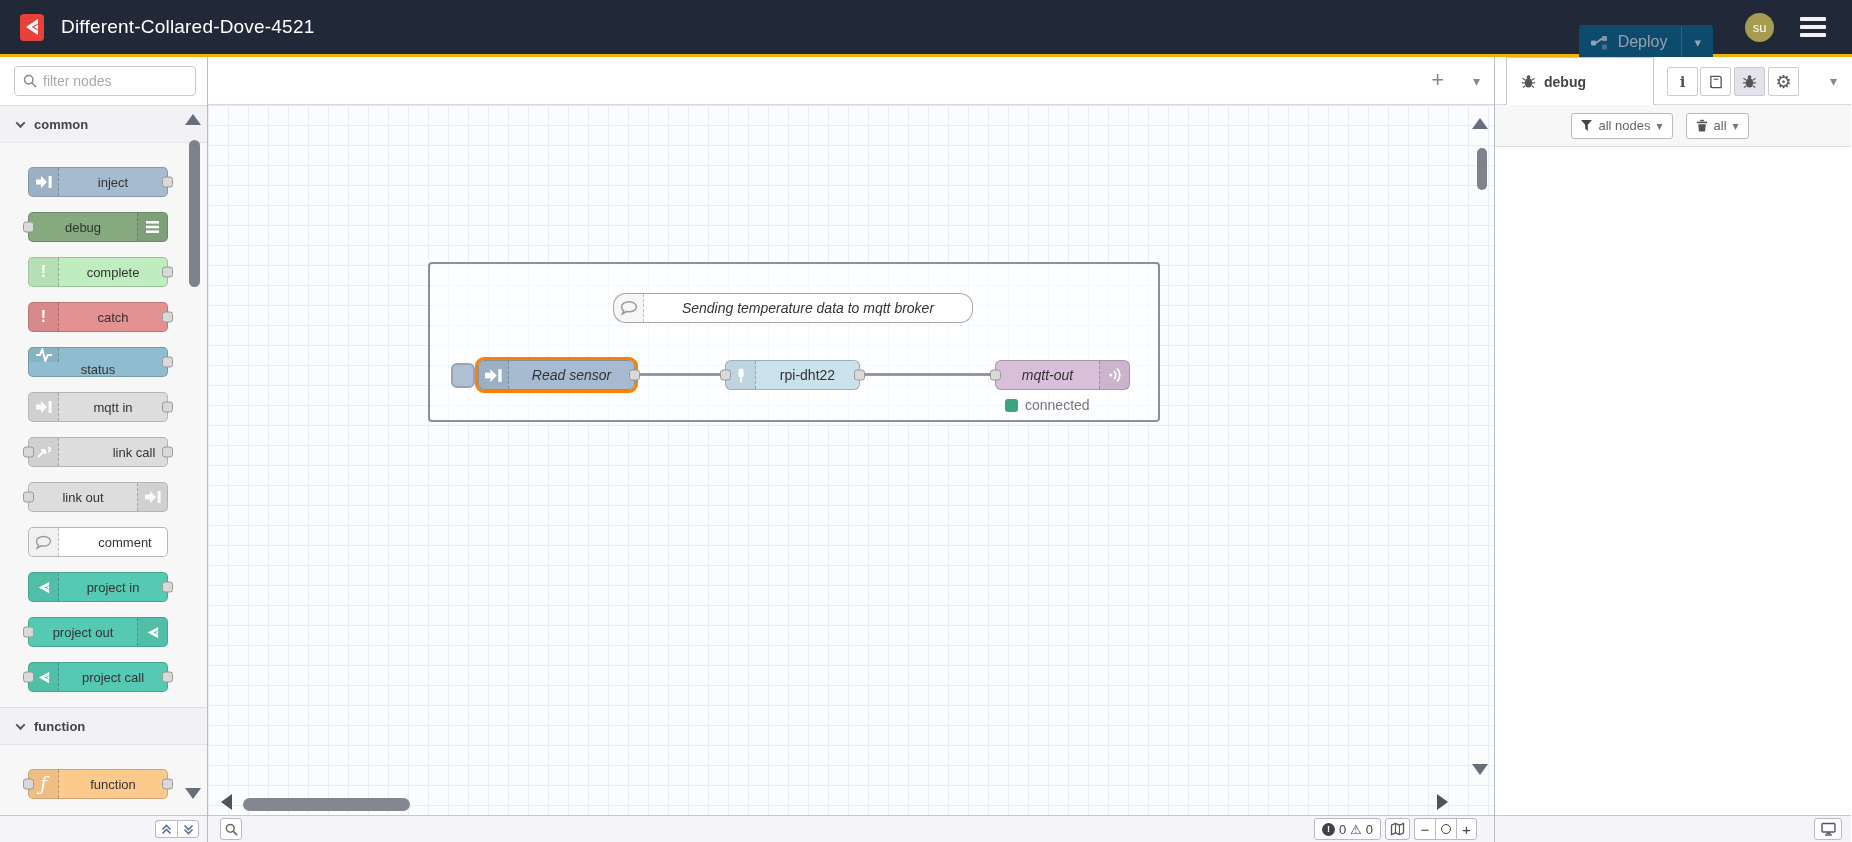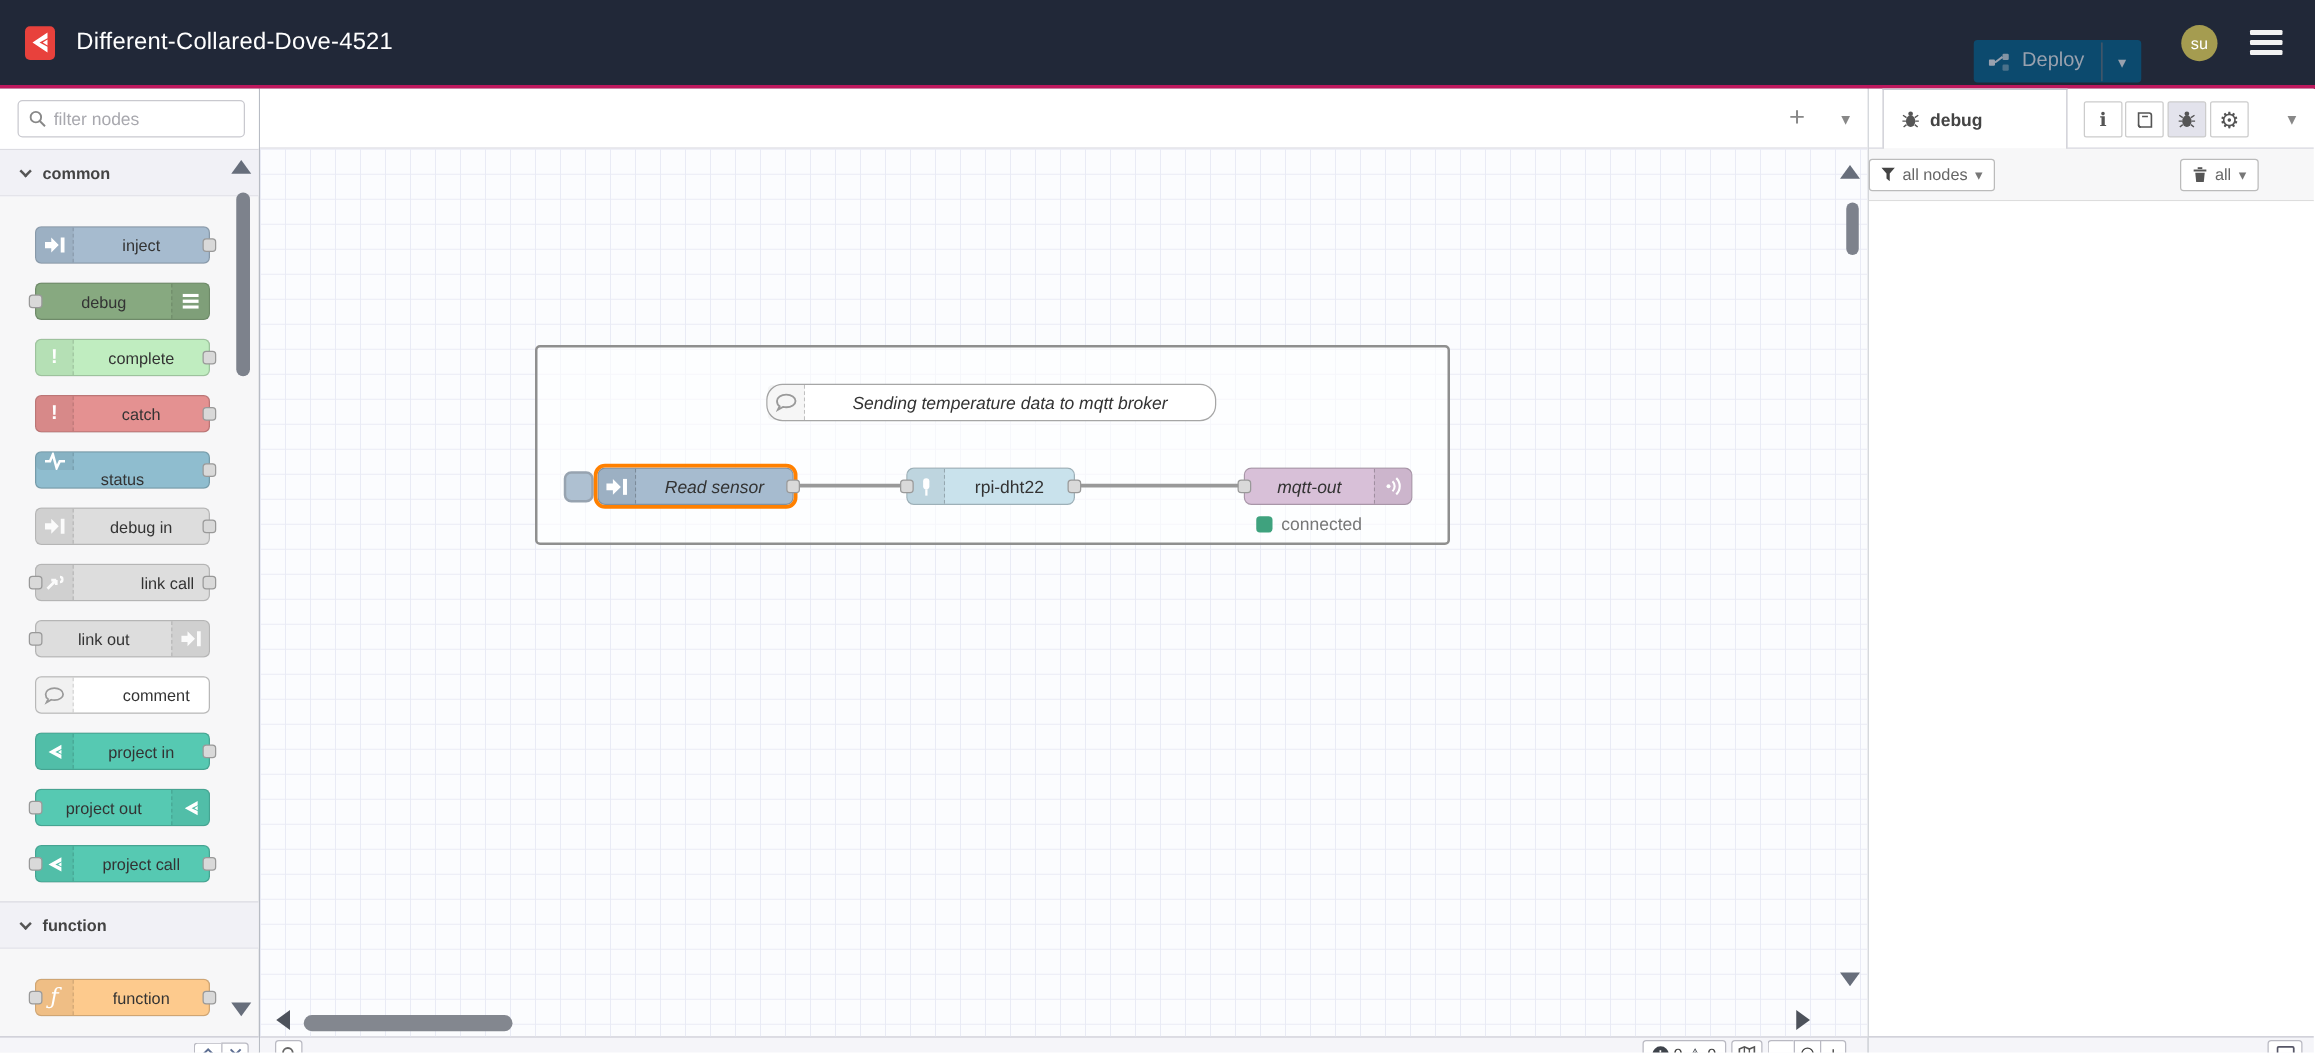--- a/index.html
+++ b/index.html
@@ -1,20 +1,20 @@
 <!DOCTYPE html>
 <html><head>
 <meta charset="utf-8">
 <style>
   * { margin:0; padding:0; box-sizing:border-box; }
   html,body { width:1852px; height:842px; overflow:hidden;
     font-family:"Liberation Sans", sans-serif; background:#fff; }
 
   
-  .hdr { height:71px; background:#212838; border-bottom:3px solid #be185d;
+  .hdr { height:57px; background:#212838; border-bottom:3px solid #eab308;
     display:flex; align-items:center; padding:0 26px 0 20px; }
   .logo { width:24px; height:27px; background:#e8413c; border-radius:4px;
     display:flex; align-items:center; justify-content:center; margin-right:17px; }
   .hdr-title { color:#fff; font-size:19px; letter-spacing:.2px; }
   .hdr-sp { flex:1; }
   .deploy { height:34px; background:#0c4a6e; border-radius:3px; display:flex;
     align-items:center; padding:0 0 0 12px; margin-right:32px;margin-top:30px; }
   .deploy-label { color:#99a1ae; font-size:16px; margin:0 14px 0 10px; }
   .deploy-caret { color:#99a1ae; font-size:13px; padding:8px 12px; border-left:1px solid #525a68; }
   .avatar { width:29px; height:29px; border-radius:50%; background:#a59c50; color:#fff;
@@ -121,21 +121,21 @@
   
   .sb-tabbar { height:48px; background:#fff; border-bottom:1px solid #d6d6de; position:relative; }
   .sb-tab { position:absolute; left:11px; top:0; width:148px; height:48px; background:#fff;
     border:1px solid #c8c8d0; border-bottom:none; display:flex; align-items:center; gap:8px;
     padding-left:14px; font-size:14px; font-weight:bold; color:#444; z-index:2; }
   .sb-ico { position:absolute; top:10px; width:31px; height:29px; background:#fff; border:1px solid #ccc;
     border-radius:2px; display:flex; align-items:center; justify-content:center; cursor:pointer; }
   .sb-ico.on { background:#e3e3ec; }
   .sb-caret { position:absolute; right:14px; top:16px; color:#888; font-size:14px; cursor:pointer; }
   .sb-toolbar { height:42px; background:#f7f7f8; border-bottom:1px solid #ddd; display:flex;
-    align-items:center; justify-content:space-between; gap:13px; padding-right:44px; }
+    align-items:center; justify-content:center; gap:13px; padding-right:26px; }
   .sb-btn { height:26px; background:#fff; border:1px solid #bbb; border-radius:3px; display:flex;
     align-items:center; gap:6px; padding:0 9px; font-size:13px; color:#666; cursor:pointer; }
   .sb-body { flex:1; background:#fff; }
   .iserif { font-family:"DejaVu Serif",serif; font-weight:bold; font-size:15px; color:#555; }
   .gear { font-size:18px; color:#555; line-height:1; }
   .caret-g { color:#777; font-size:12px; }
 </style>
 </head>
 <body>
 
@@ -229,21 +229,21 @@
           <span class="plabel">status</span>
           <span class="port port-r"></span>
         </div>
         <div class="pnode" style="background-color: rgb(221, 221, 221);">
           <span class="strip sl">
             <svg width="16" height="14" viewBox="0 0 16 14">
                 <path d="M0 4.5h5V1l6 6-6 6V9.5H0z" fill="#fff" opacity=".9"></path>
                 <rect x="12.6" y="1" width="3" height="12" fill="#fff" opacity=".9"></rect>
               </svg>
           </span>
-          <span class="plabel">debug in</span>
+          <span class="plabel">mqtt in</span>
           <span class="port port-r"></span>
         </div>
         <div class="pnode" style="background-color: rgb(221, 221, 221); gap: 42px;">
           <span class="strip sl">
             <svg width="15" height="14" viewBox="0 0 15 14">
                 <path d="M2 12 9 5M9 5v4M9 5H5" stroke="#fff" stroke-width="2.2" fill="none" opacity=".9"></path>
                 <path d="M12 2.5a2 2 0 110 4" stroke="#fff" stroke-width="2" fill="none" opacity=".9"></path>
               </svg>
           </span>
           <span class="plabel">link call</span>

